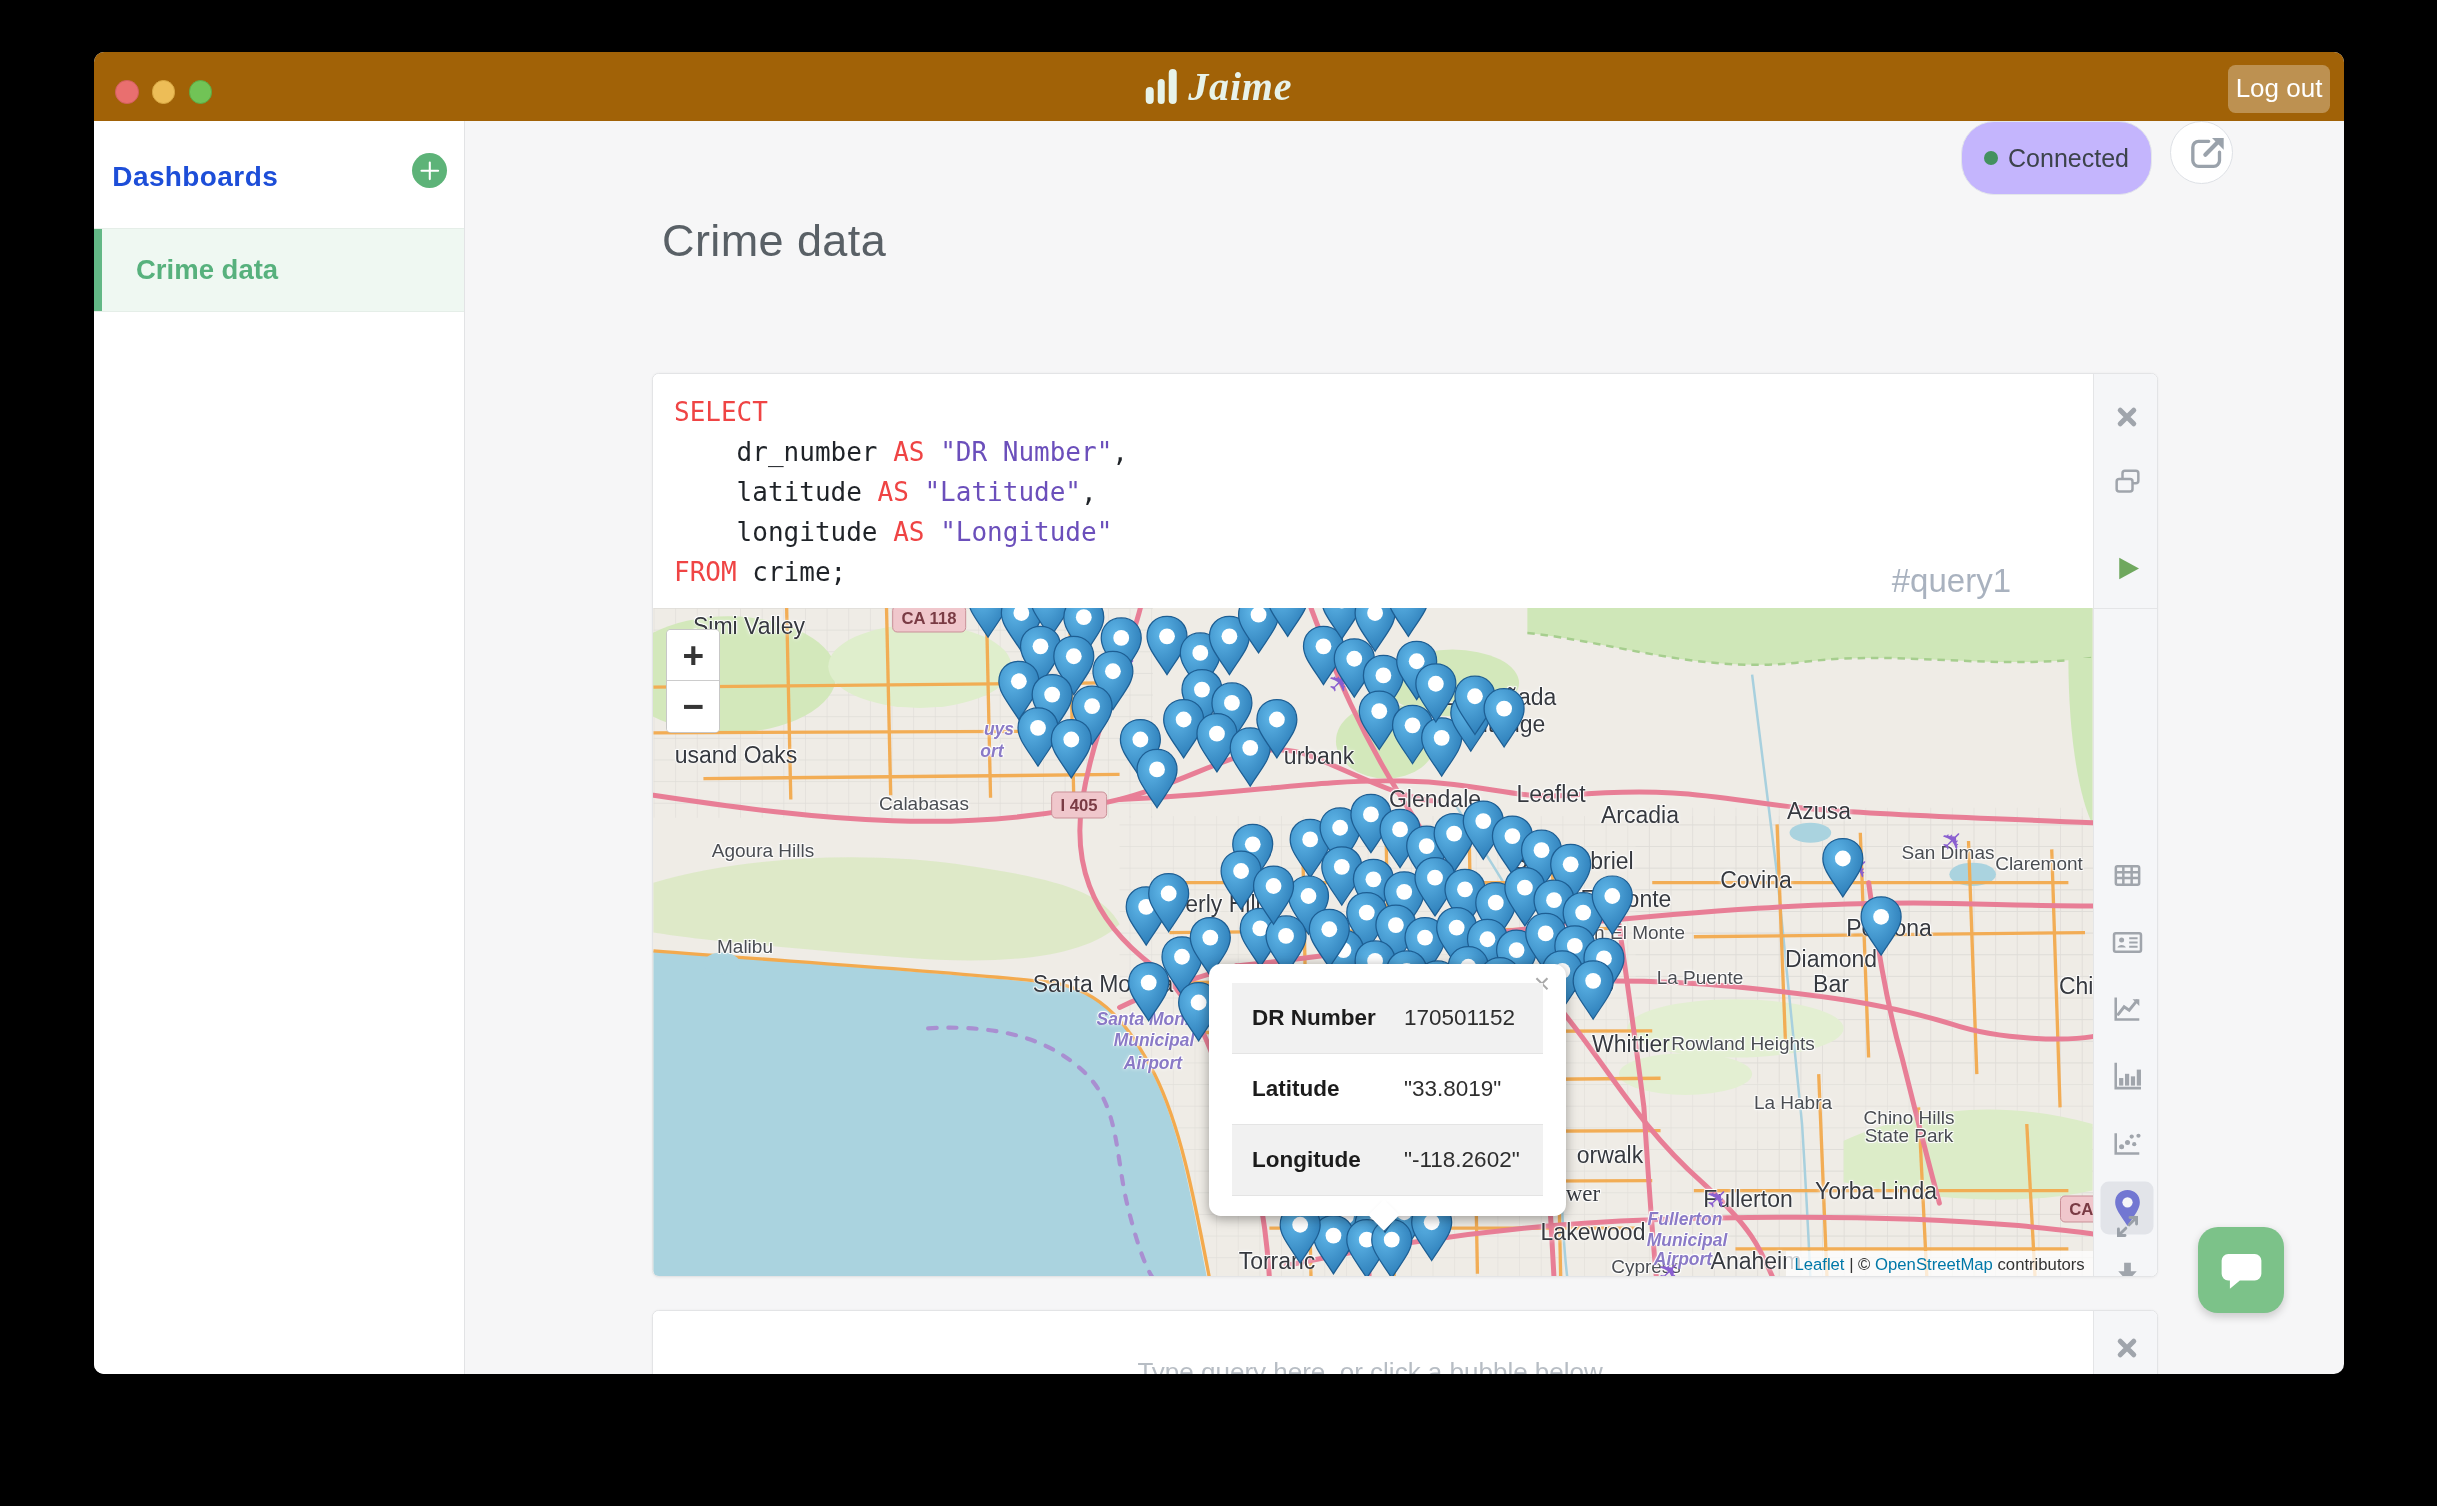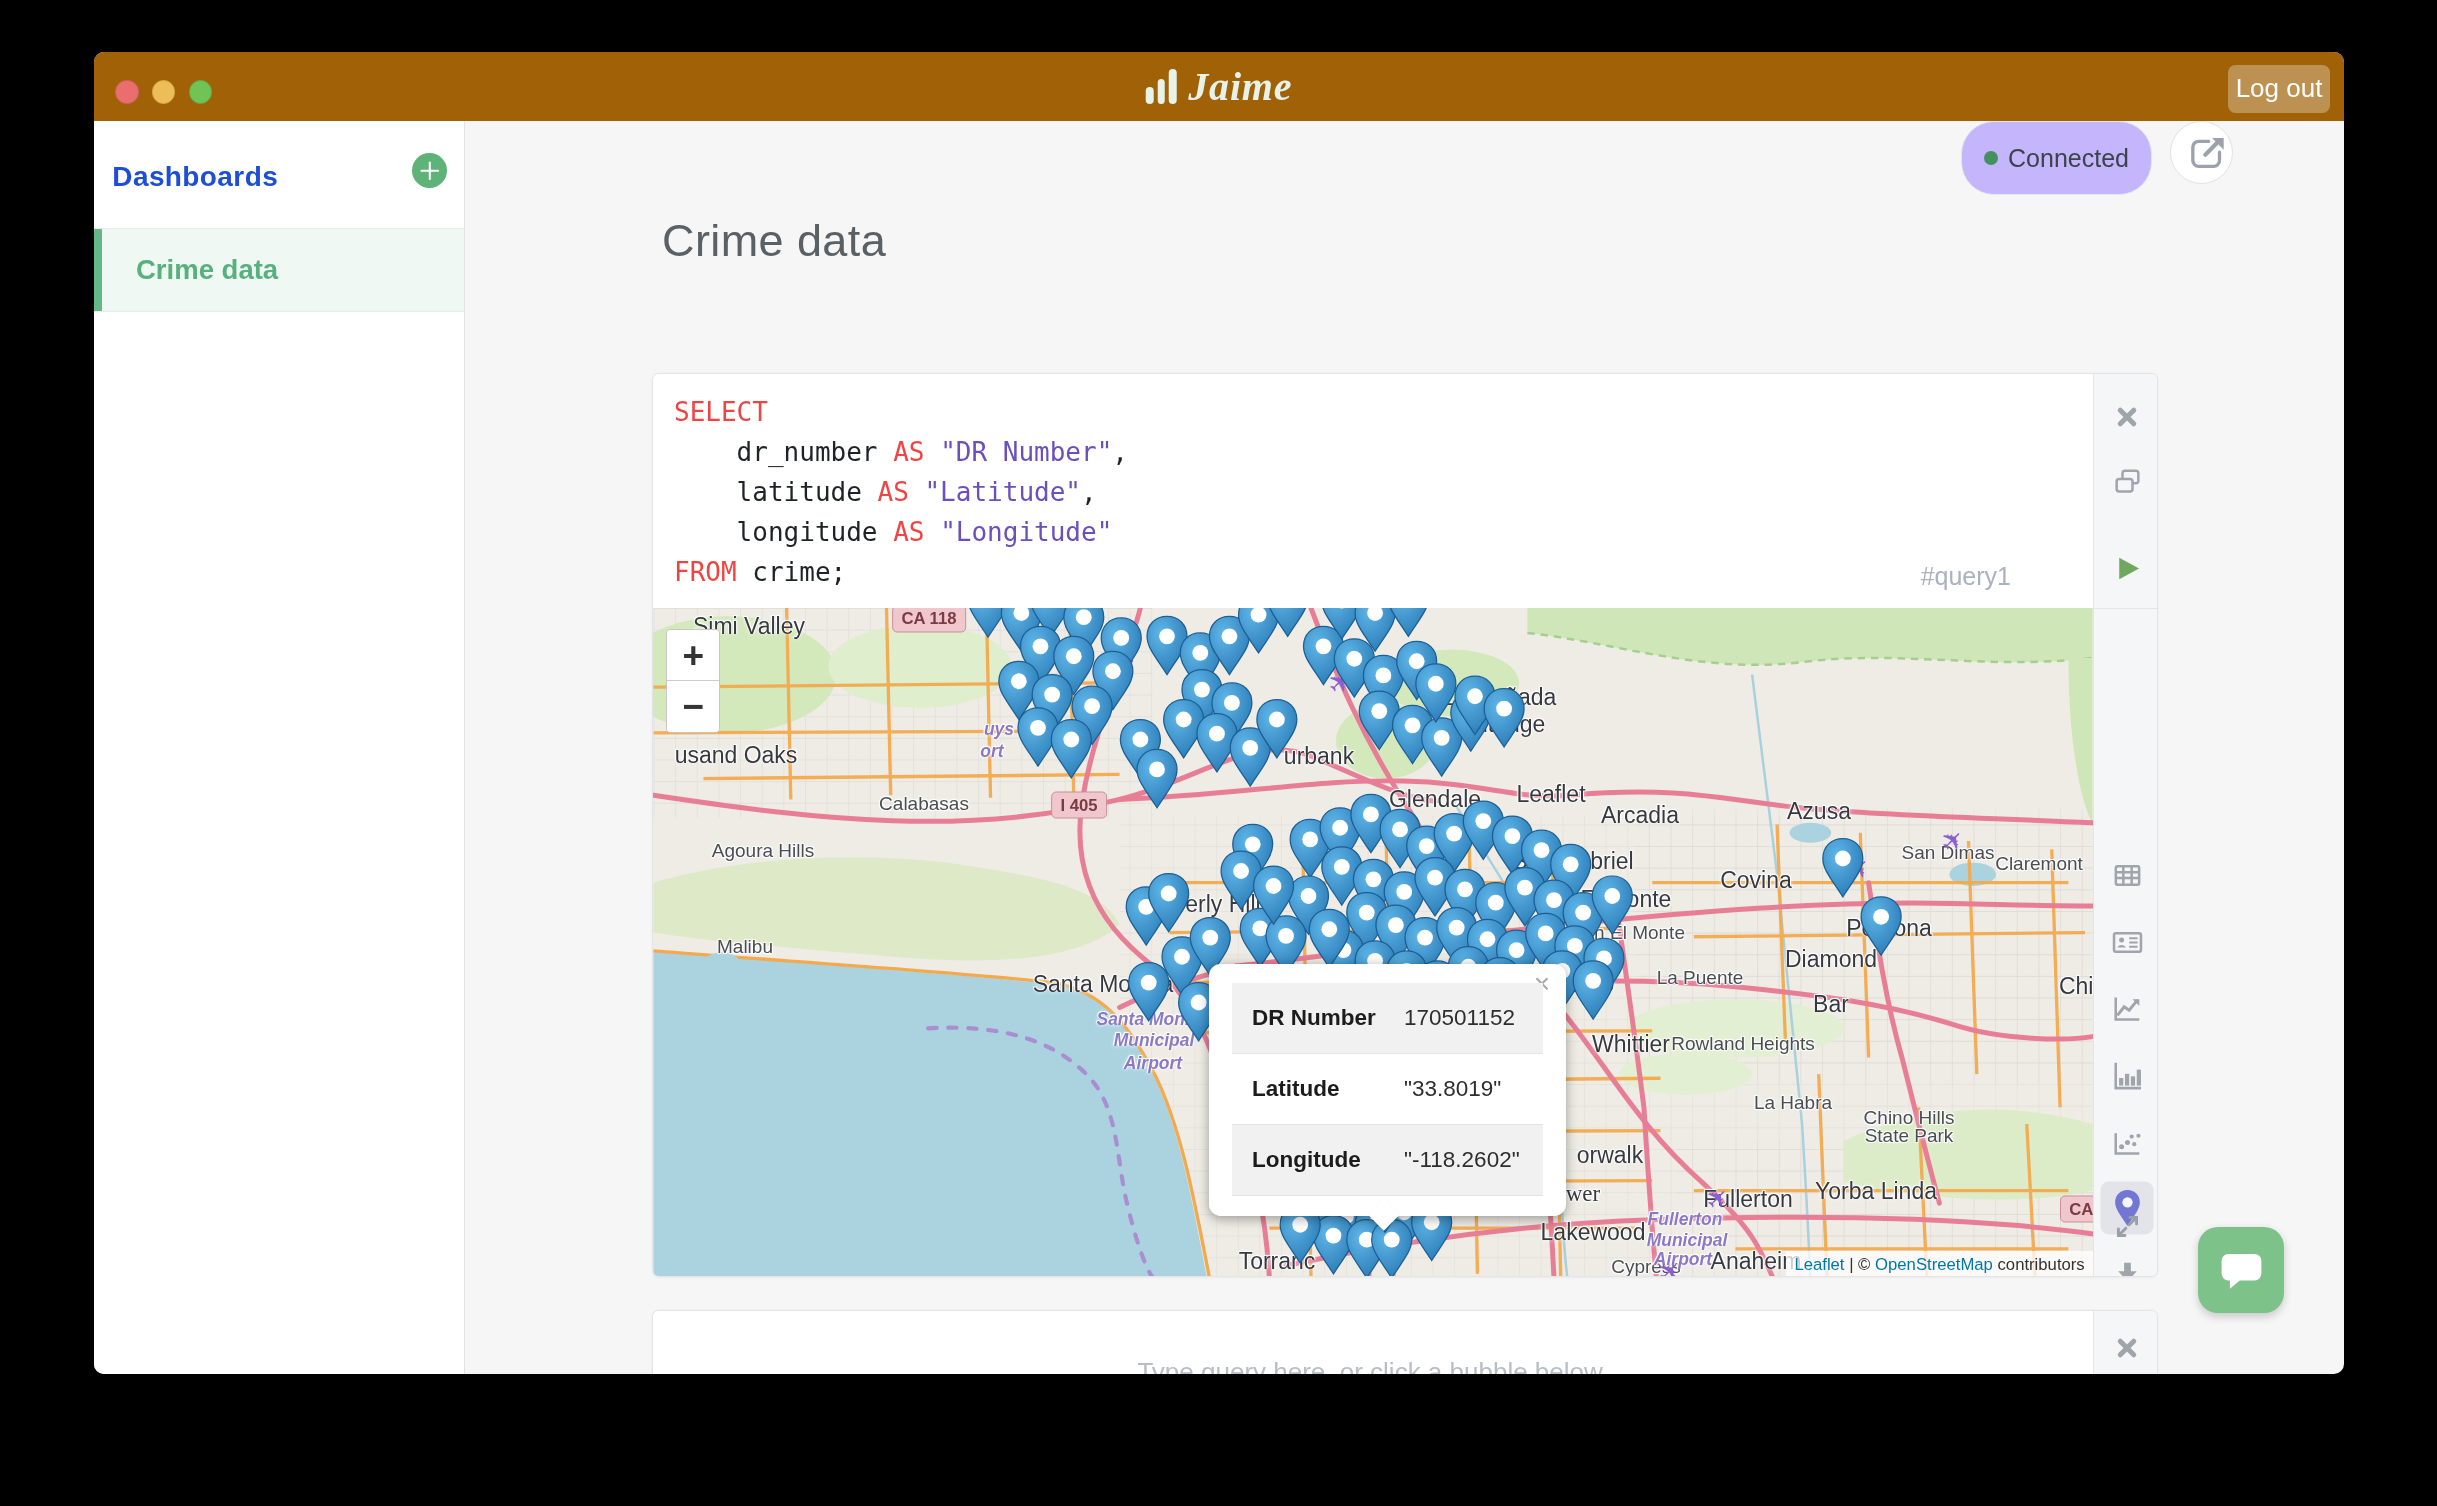--- a/index.html
+++ b/index.html
@@ -45,21 +45,21 @@
   
   .card{position:absolute;background:#fff;border:1.7px solid #e3e4e6;border-radius:6.7px;box-sizing:border-box;box-shadow:0 0.8px 2.5px rgba(0,0,0,.05);}
   .card1{left:558px;top:321px;width:1506px;height:904px;overflow:hidden;}
   .card2{left:558px;top:1258px;width:1506px;height:125px;overflow:hidden;}
 
   .query-area{position:absolute;left:0;top:0;width:1440px;height:234px;background:#fff;}
   .sql{position:absolute;left:21px;top:17.5px;font-family:"DejaVu Sans Mono","Liberation Mono",monospace;font-size:26px;line-height:40px;white-space:pre;color:#1f2328;}
   .tok-kw{color:#ef4444;font-weight:normal;text-align:right;}
   .tok-str{color:#6b4fbb;}
   .tok-pln{color:#1f2328;}
-  .query-tag{position:absolute;right:82px;top:188px;font-size:25px;color:#a9b2bf;}
+  .query-tag{position:absolute;right:82px;top:188px;font-size:33px;color:#a9b2bf;}
 
   .rail{position:absolute;left:1440px;top:0;width:67px;height:100%;background:#f5f6f8;border-left:1.7px solid #e4e5e7;box-sizing:border-box;}
   .rail .divider{position:absolute;left:0;top:234px;width:100%;height:0;border-top:1.7px solid #e4e5e7;}
   .rail-btn{position:absolute;left:50%;transform:translate(-50%,-50%);width:47px;height:47px;background:transparent;border:none;cursor:pointer;padding:0;display:flex;align-items:center;justify-content:center;}
   .rail-btn.active{background:#e2e4e9;border-radius:8.3px;width:53px;height:53px;}
 
   
   .map{position:absolute;left:0;top:234px;width:1440px;height:670px;overflow:hidden;background:#efece6;}
   .map svg.terrain{position:absolute;left:0;top:0;}
   .map-labels{position:absolute;left:0;top:0;width:100%;height:100%;}
@@ -257,21 +257,21 @@
             <div class="map-label" style="left: 987px; top: 207px;">Arcadia</div>
             <div class="map-label" style="left: 1166px; top: 203px;">Azusa</div>
             <div class="map-label" style="left: 920px; top: 253px;">San Gabriel</div>
             <div class="map-label" style="left: 973px; top: 291px;">El Monte</div>
             <div class="map-label" style="left: 1103px; top: 272px;">Covina</div>
             <div class="map-label sm" style="left: 1295px; top: 245px;">San Dimas</div>
             <div class="map-label sm" style="left: 1386px; top: 256px;">Claremont</div>
             <div class="map-label" style="left: 1236px; top: 320px;">Pomona</div>
             <div class="map-label" style="left: 978px; top: 436px;">Whittier</div>
             <div class="map-label" style="left: 1178px; top: 351px;">Diamond</div>
-            <div class="map-label" style="left: 1178px; top: 376px; margin-top: 20px;">Bar</div>
+            <div class="map-label" style="left: 1178px; top: 376px;">Bar</div>
             <div class="map-label" style="left: 1436px; top: 378px;">Chino</div>
             <div class="map-label" style="left: 937px; top: 376px;">bello</div>
             <div class="map-label" style="left: 957px; top: 547px;">orwalk</div>
             <div class="map-label" style="left: 930px; top: 586px; font-family: Liberation Serif, serif;">wer</div>
             <div class="map-label" style="left: 940px; top: 624px;">Lakewood</div>
             <div class="map-label" style="left: 1103px; top: 653px;">Anaheim</div>
             <div class="map-label" style="left: 1095px; top: 591px;">Fullerton</div>
             <div class="map-label" style="left: 1223px; top: 583px;">Yorba Linda</div>
             <div class="map-label" style="left: 624px; top: 653px;">Torranc</div>
             <div class="map-label sm" style="left: 993px; top: 659px;">Cypress</div>

